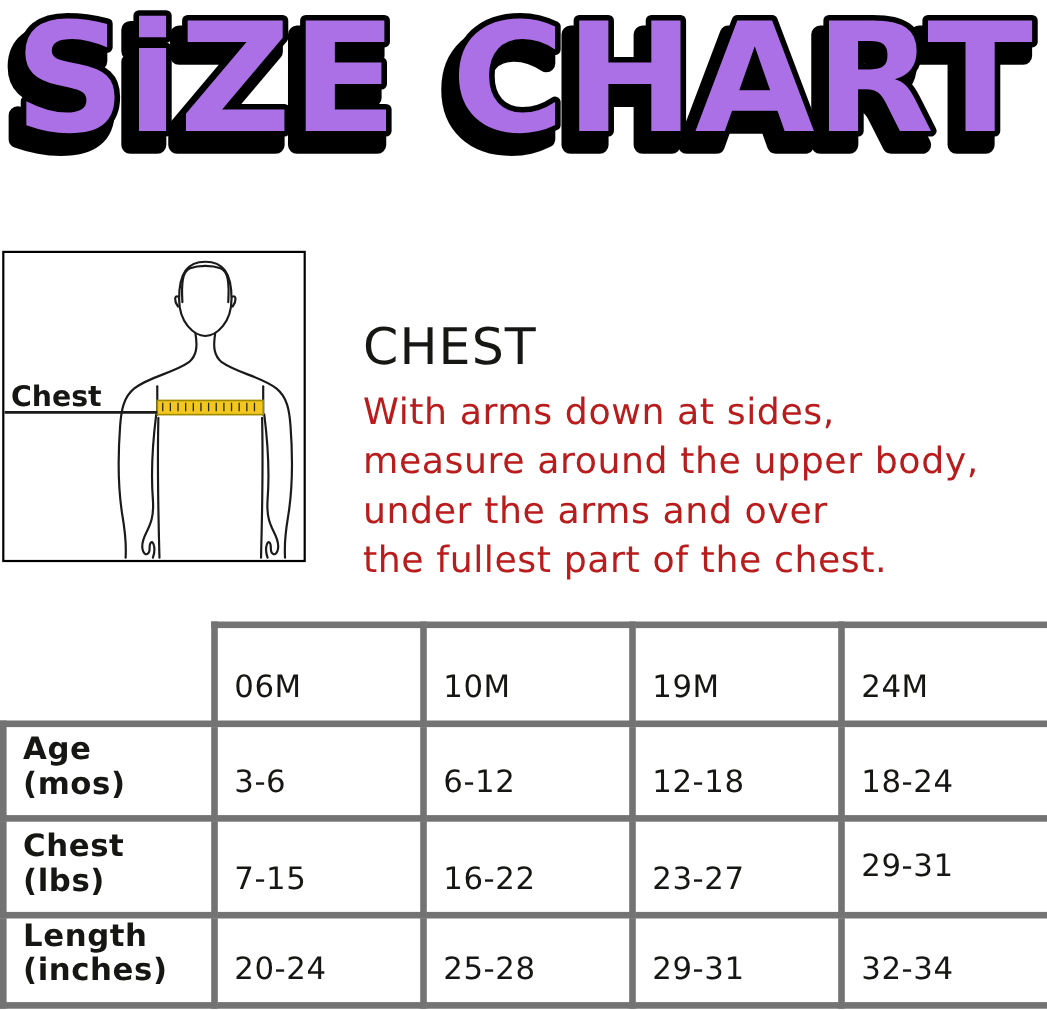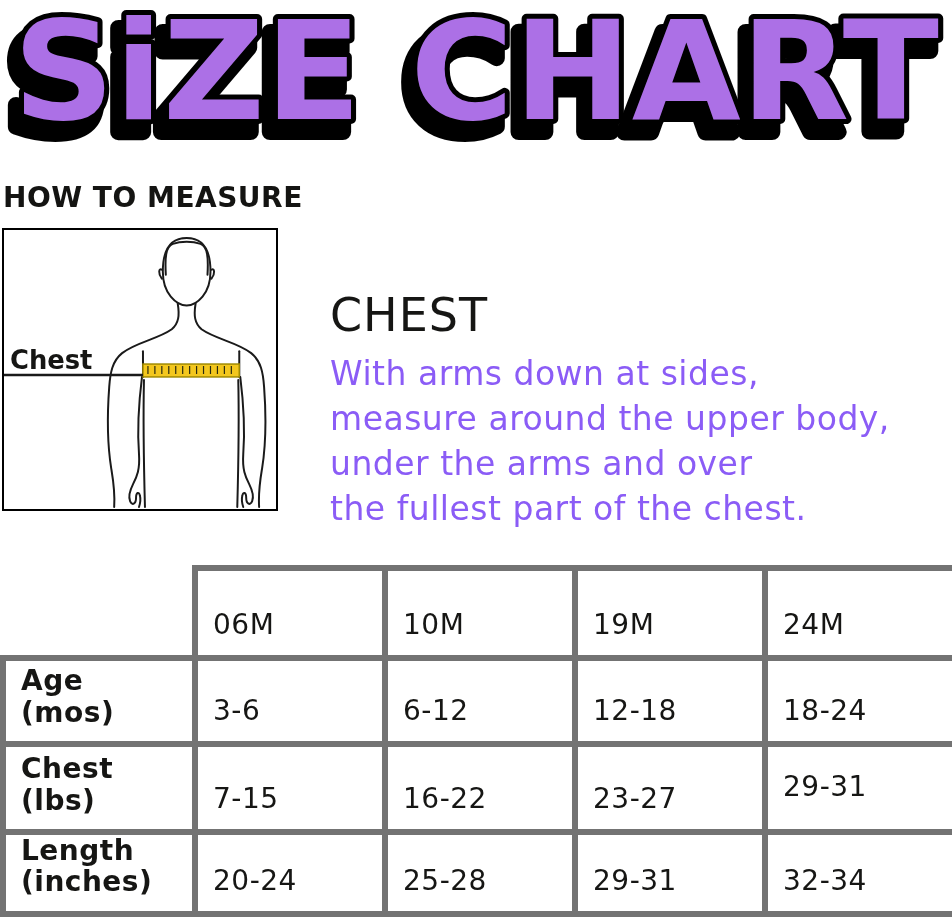--- a/index.html
+++ b/index.html
@@ -30,21 +30,21 @@
   .figure-box svg{position:absolute;left:0;top:0;width:100%;height:100%;}
 
   
   .chest-block{position:absolute;left:330px;top:288px;width:622px;}
   .chest-heading{
     margin:0 0 9px 0;font-size:46px;font-weight:normal;
     letter-spacing:1px;color:#161614;
   }
   .chest-body{
     margin:0;font-size:33px;line-height:45px;letter-spacing:0.5px;
-    white-space:pre-line;color:#8b5cf6;
+    white-space:pre-line;color:#b91c1c;
   }
 
   
   table.size-table{
     position:absolute;left:0;top:565px;width:952px;
     border-collapse:collapse;table-layout:fixed;
     font-size:28px;color:#161614;
   }
   table.size-table td, table.size-table th{
     border:6px solid #737373;vertical-align:bottom;text-align:left;
@@ -60,21 +60,20 @@
 </head>
 <body>
 
 <div class="stage">
 
   <svg id="title-svg" width="952" height="160" viewBox="0 0 952 160">
     <text x="476" y="119" text-anchor="middle" textLength="926" lengthAdjust="spacingAndGlyphs" transform="translate(-8,13)" fill="#000000" stroke="#000000" stroke-width="16" stroke-linejoin="round" paint-order="stroke">SiZE CHART</text>
     <text x="476" y="119" text-anchor="middle" textLength="926" lengthAdjust="spacingAndGlyphs" stroke-width="10" stroke-linejoin="round" paint-order="stroke" stroke="#000000" fill="#AC70E6">SiZE CHART</text>
   </svg>
 
-  <div class="how-heading">HOW TO MEASURE</div>
 
   <div class="figure-box">
     <svg viewBox="0 0 274 281" preserveAspectRatio="none">
       <g fill="none" stroke="#1a1a1a" stroke-width="2" stroke-linecap="round" stroke-linejoin="round">
 
         <path d="M160 42 C160 18 168 8 184 8 C200 8 208 18 208 42
                  C208 53 205 61 200 67 C195 73 189 76 184 76
                  C179 76 173 73 168 67 C163 61 160 53 160 42 Z"></path>
 
         <path d="M159 40 C156 38 155 44 159 49"></path>

